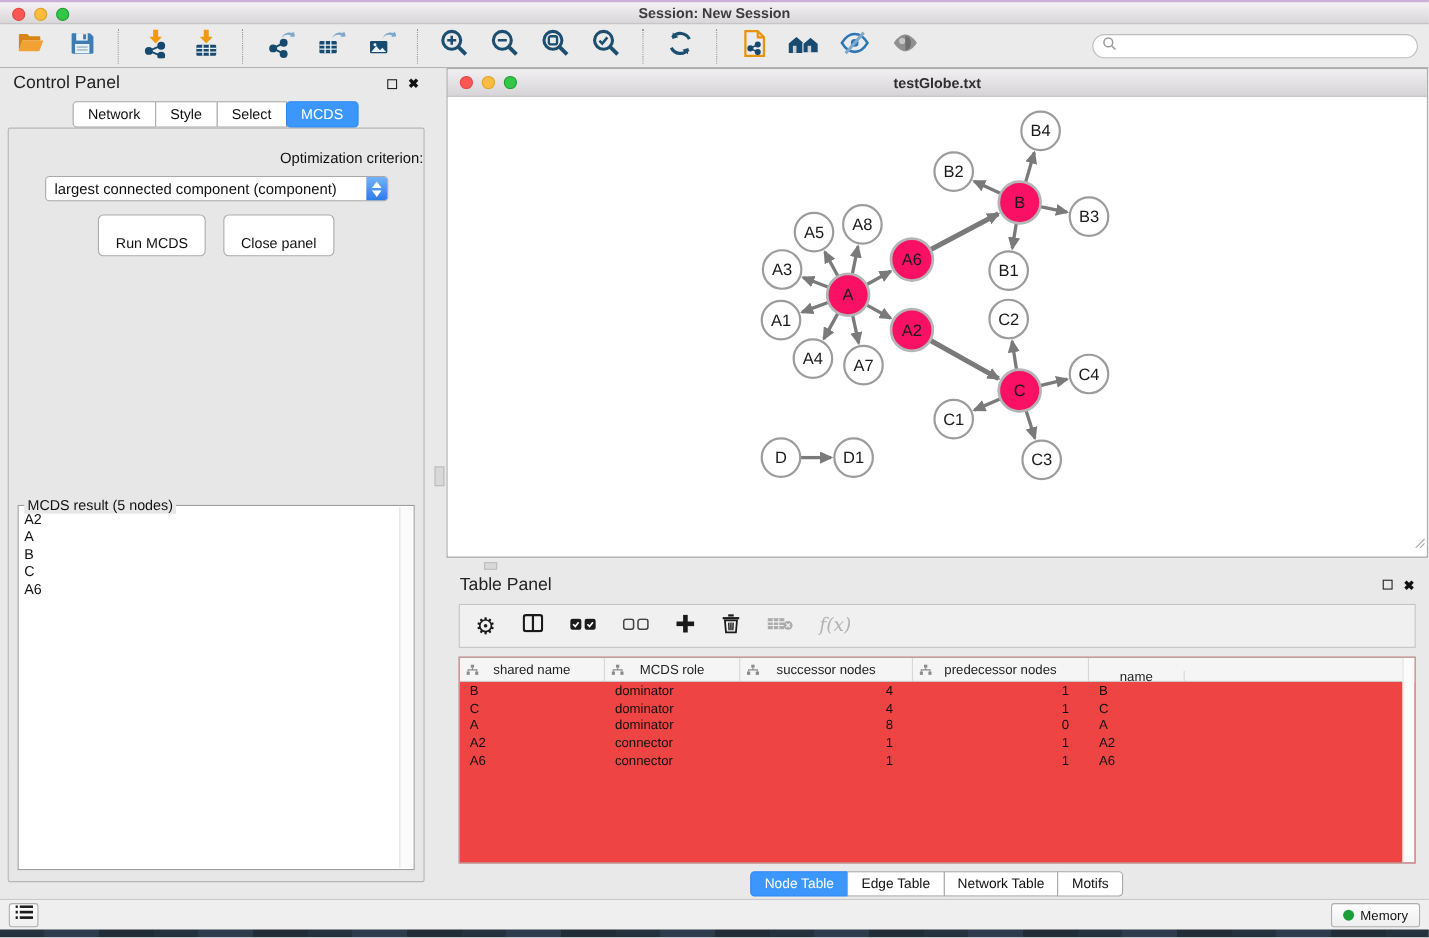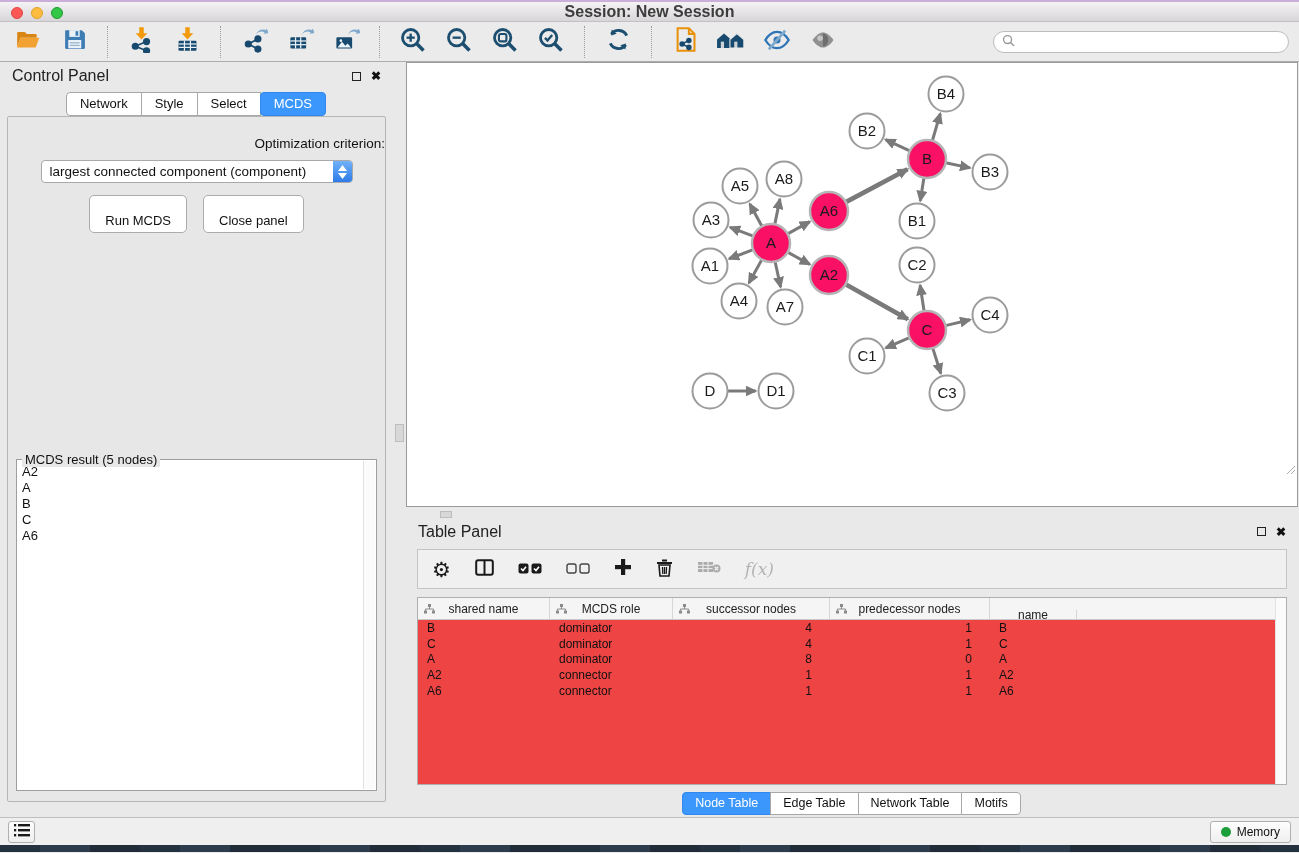--- a/index.html
+++ b/index.html
@@ -8,21 +8,21 @@
 
   
   .titlebar { height:22px; background:linear-gradient(#F4F2F4,#D9D6D9);
     border-top:2px solid #CBAFD8; border-bottom:1px solid #C2C0C2;
     position:relative; display:flex; align-items:center; justify-content:center; }
   .traffic { position:absolute; left:11px; top:5px; display:flex; gap:8px; }
   .tl { width:12px; height:12px; border-radius:50%; }
   .tl.red { background:#FC5753; border:1px solid #DF4744; }
   .tl.yel { background:#FDBC40; border:1px solid #DEA123; }
   .tl.grn { background:#33C748; border:1px solid #1F9A31; }
-  .title-text { font-size:16px; color:#3C3C3C; font-weight:bold; }
+  .title-text { font-size:13px; color:#3C3C3C; font-weight:bold; }
 
   
   .toolbar { height:40px; background:#EBEBEB; border-bottom:1px solid #ADADAD;
     display:flex; align-items:center; padding:0 10px 0 12px; gap:14px; }
   .tb-btn { width:32px; height:32px; display:flex; align-items:center; justify-content:center; }
   .tb-sep { width:1px; height:32px; border-left:1px dotted #9B9B9B; margin:0 3px; }
   .search-box { margin-left:auto; width:296px; height:22px; background:#fff;
     border:1px solid #BDBDBD; border-radius:11px; display:flex; align-items:center; padding:0 8px; gap:5px; }
   .search-box input { border:none; outline:none; flex:1; font-size:12px; background:transparent;
     font-family:"Liberation Sans", sans-serif; }
@@ -332,20 +332,28 @@
           </div>
         <div class="result-scroll"></div>
       </div>
     </div>
   </div>
 
   <div class="v-handle"></div>
   <div class="h-handle"></div>
 
   <div class="network-window">
+    <div class="nw-titlebar">
+      <div class="traffic">
+        <div class="tl red"></div>
+        <div class="tl yel"></div>
+        <div class="tl grn"></div>
+      </div>
+      <span class="nw-title">testGlobe.txt</span>
+    </div>
     <div class="nw-canvas">
       <svg width="890" height="417" viewBox="0 0 890 417">
           <defs>
             <marker id="arw" markerUnits="userSpaceOnUse" markerWidth="13" markerHeight="11" refX="10" refY="5.5" orient="auto">
               <path d="M0 0L12 5.5L0 11z" fill="#7A7A7A"></path>
             </marker>
           </defs>
           <line x1="346.25882377126106" y1="173.19921577898342" x2="323.141795404692" y2="164.33768823846526" stroke="#7A7A7A" stroke-width="3" marker-end="url(#arw)"></line>
           <line x1="354.9223330087103" y1="163.3088058547254" x2="342.79432491165466" y2="141.0089199988489" stroke="#7A7A7A" stroke-width="3" marker-end="url(#arw)"></line>
           <line x1="367.782138561512" y1="161.38024092794097" x2="372.91927155205286" y2="136.0897400514321" stroke="#7A7A7A" stroke-width="3" marker-end="url(#arw)"></line>

